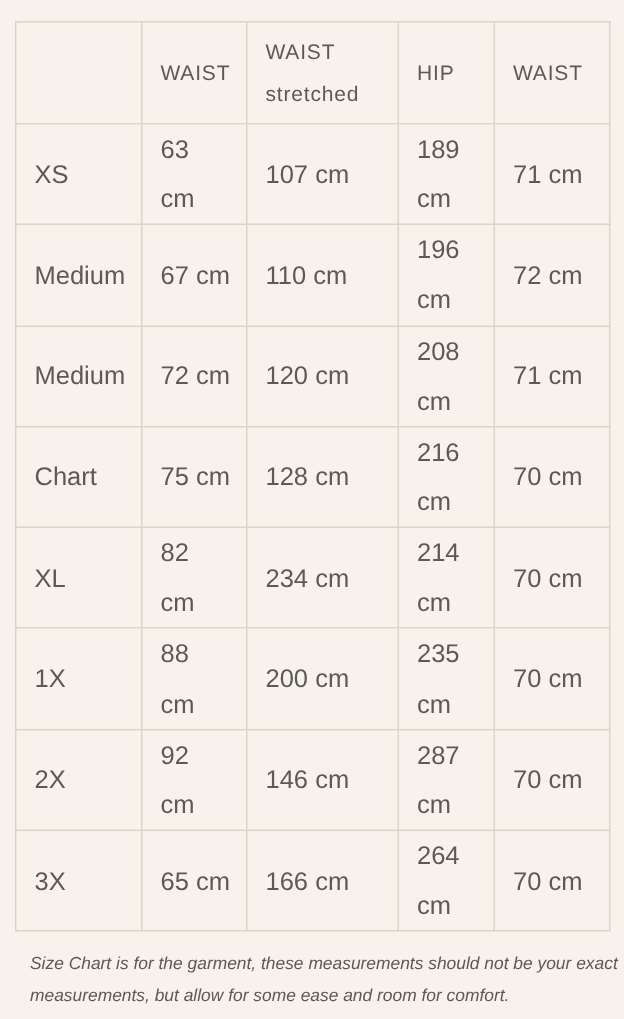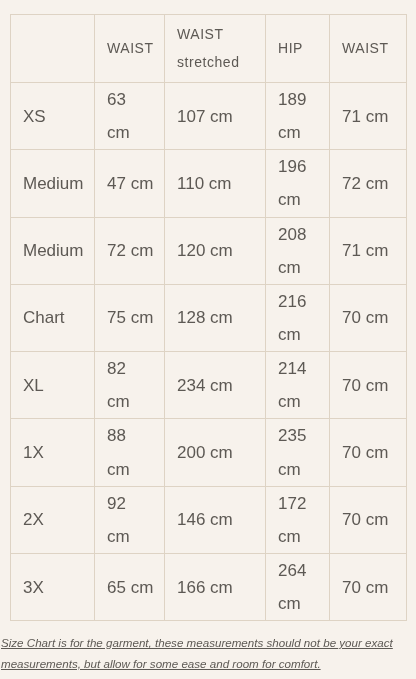--- a/index.html
+++ b/index.html
@@ -53,28 +53,27 @@
   col.c-waist    { width: 70px; }
   col.c-stretch  { width: 101px; }
   col.c-hip      { width: 64px; }
   col.c-length   { width: 77px; }
 
   .cell-line { display: block; white-space: nowrap; }
   .cell-inline { white-space: nowrap; }
 
   .footnote {
     position: absolute;
-    left: 1px;
+    left: 20px;
     top: 633px;
     width: 392px;
     font-style: italic;
     font-size: 11.6px;
     line-height: 1.78;
     color: #5d5954;
-    text-decoration: underline;
   }
 </style>
 </head>
 <body>
 
 <div id="size-chart-page">
 
   <table class="size-table">
     <colgroup>
       <col class="c-size">
@@ -101,21 +100,21 @@
           </td>
           <td><span class="cell-inline">107 cm</span></td>
           <td>
             <span class="cell-line">189</span>
             <span class="cell-line">cm</span>
           </td>
           <td><span class="cell-inline">71 cm</span></td>
         </tr>
         <tr>
           <td>Medium</td>
-          <td><span class="cell-inline">47 cm</span></td>
+          <td><span class="cell-inline">67 cm</span></td>
           <td><span class="cell-inline">110 cm</span></td>
           <td>
             <span class="cell-line">196</span>
             <span class="cell-line">cm</span>
           </td>
           <td><span class="cell-inline">72 cm</span></td>
         </tr>
         <tr>
           <td>Medium</td>
           <td><span class="cell-inline">72 cm</span></td>
@@ -163,21 +162,21 @@
           <td><span class="cell-inline">70 cm</span></td>
         </tr>
         <tr>
           <td>2X</td>
           <td>
             <span class="cell-line">92</span>
             <span class="cell-line">cm</span>
           </td>
           <td><span class="cell-inline">146 cm</span></td>
           <td>
-            <span class="cell-line">172</span>
+            <span class="cell-line">287</span>
             <span class="cell-line">cm</span>
           </td>
           <td><span class="cell-inline">70 cm</span></td>
         </tr>
         <tr>
           <td>3X</td>
           <td><span class="cell-inline">65 cm</span></td>
           <td><span class="cell-inline">166 cm</span></td>
           <td>
             <span class="cell-line">264</span>

